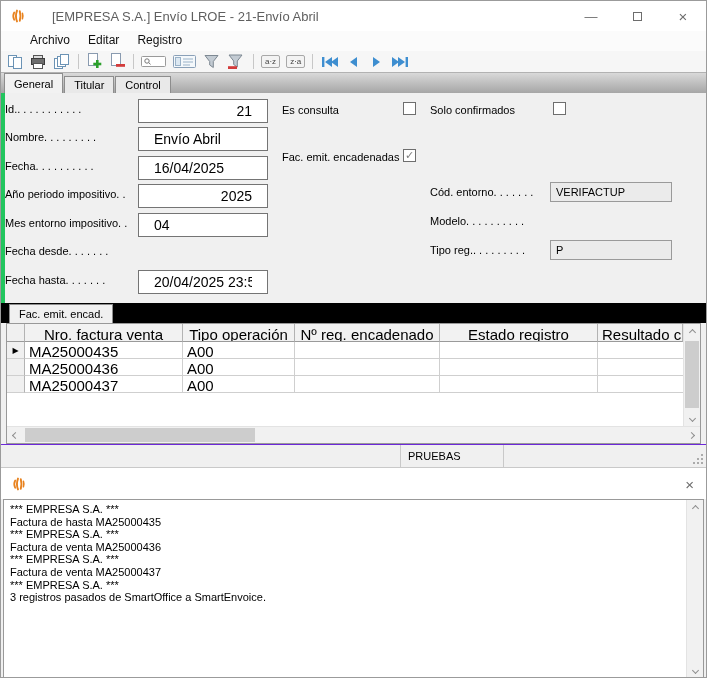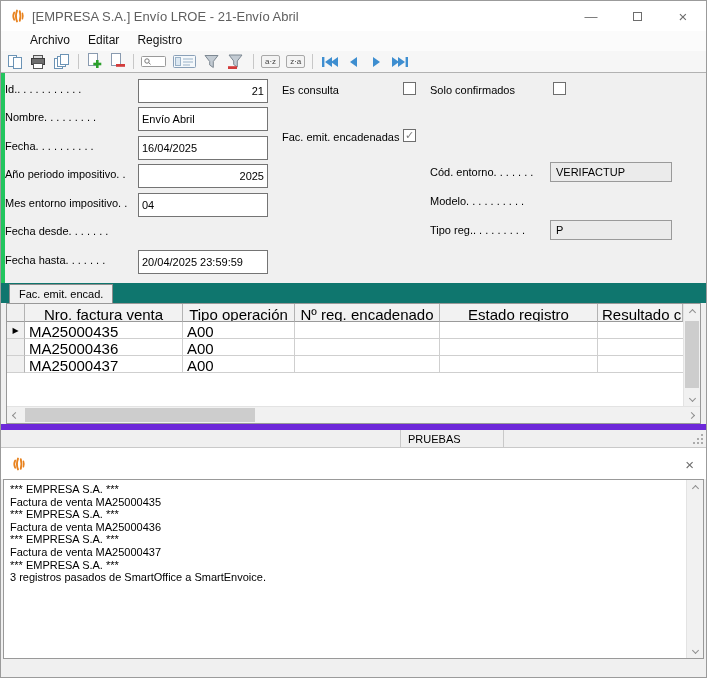--- a/index.html
+++ b/index.html
@@ -5,21 +5,21 @@
   * { margin:0; padding:0; box-sizing:border-box; }
   html,body { background:#e8e8e8; }
   body { font-family:"Liberation Sans", sans-serif; }
   .window {
     position:relative; width:707px; height:678px; background:#f0f0f0;
     border:1px solid #9b9b9b; overflow:hidden; font-size:11px; color:#000;
   }
   
   .titlebar { height:30px; background:#ffffff; display:flex; align-items:center; }
   .appicon { width:16px; height:16px; margin:0 6px 0 9px; flex:0 0 auto; }
-  .title { color:#5f5f5f; font-size:13px; flex:1 1 auto; white-space:nowrap; overflow:hidden; }
+  .title { color:#5f5f5f; font-size:13px; flex:1 1 auto; white-space:nowrap; overflow:hidden;margin-left:20px; }
   .wbtn { width:46px; height:30px; display:flex; align-items:center; justify-content:center; color:#6d6d6d; cursor:default; }
   .min-glyph { font-size:13px; color:#6d6d6d; line-height:1; }
   .max-box { width:9px; height:9px; border:1px solid #6d6d6d; display:inline-block; }
   .wbtn.close { font-size:15px; }
   
   .menubar { height:20px; background:#fbfbfb; display:flex; align-items:flex-start; padding-left:20px; }
   .menu-item { padding:2px 9px; font-size:12px; color:#111; }
   
   .toolbar { height:22px; background:#f6f6f6; border-bottom:1px solid #b2b2b2; display:flex; align-items:center; padding-left:3px; }
   .tbtn { height:20px; display:flex; align-items:center; justify-content:center; padding:0 2px; margin:0 1px; }
@@ -27,29 +27,29 @@
   .sortbox { border:1px solid #a8a8a8; background:#f3f3f3; border-radius:2px; font-size:8px; color:#444; padding:1px 3px; line-height:1.2; }
   
   .tabstrip { height:20px; background:linear-gradient(#d9d9d9,#a6a6a6); display:flex; align-items:flex-end; padding-left:3px; }
   .tab { height:17px; background:#e9e9e9; border:1px solid #8d8d8d; border-bottom:none; padding:2px 9px 0 9px; margin-right:1px; font-size:11px; }
   .tab.active { height:20px; background:#f2f2f2; padding-top:4px; position:relative; z-index:2; }
   .tab-filler { flex:1; }
   
   .tabpage { position:relative; height:210px; background:#f0f0f0; border-left:4px solid #22c55e; }
   .flabel { position:absolute; width:122px; white-space:nowrap; overflow:hidden; font-size:11px; }
   .finput { position:absolute; left:133px; width:130px; height:24px; border:1px solid #747474; background:#fff;
-            font-family:"Liberation Sans", sans-serif; font-size:11px; padding:0 3px; }
+            font-family:"Liberation Sans", sans-serif; font-size:14px; padding:0 15px; }
   .finput.r { text-align:right; }
   .rlabel { position:absolute; white-space:nowrap; font-size:11px; }
   .rinput { position:absolute; left:545px; width:122px; height:20px; border:1px solid #9a9a9a; background:#ebebeb;
             font-family:"Liberation Sans", sans-serif; font-size:11px; padding:0 5px; }
   .cbox { position:absolute; width:13px; height:13px; border:1px solid #6e6e6e; background:#fff; display:flex; align-items:center; justify-content:center; }
   .check { color:#7b7b7b; font-size:11px; line-height:1; }
   
-  .gridtab-row { height:20px; background:#0f766e; padding-left:8px; display:flex; align-items:center; }
+  .gridtab-row { height:20px; background:#000000; padding-left:8px; display:flex; align-items:center; }
   .gridtab { height:19px; background:#f0f0f0; border:1px solid #8d8d8d; border-bottom:none; padding:3px 9px 0 9px; font-size:11px; }
   .gridbox { position:relative; height:121px; margin:0 5px; border:1px solid #999; background:#fff; }
   .gtable { position:absolute; left:0; top:0; right:17px; bottom:17px; overflow:hidden; }
   .grow { display:flex; height:17px; }
   .grow.head { height:18px; }
   .gcell { border-right:1px solid #cfcfcf; border-bottom:1px solid #cfcfcf; font-size:15px; padding:1px 4px 0 4px;
            white-space:nowrap; overflow:hidden; flex:0 0 auto; }
   .grow.head .gcell { background:#f2f2f2; border-right:1px solid #b3b3b3; border-bottom:1px solid #9a9a9a; text-align:center; padding-top:2px; }
   .gind { flex:0 0 18px; background:#f0f0f0; border-right:1px solid #b3b3b3; border-bottom:1px solid #cfcfcf;
           display:flex; align-items:center; justify-content:center; font-size:8px; color:#000; }
@@ -58,21 +58,21 @@
   
   .vscroll { position:absolute; top:0; right:0; bottom:17px; width:17px; background:#f1f1f1; border-left:1px solid #e3e3e3; }
   .hscroll { position:absolute; left:0; right:0; bottom:0; height:17px; background:#f1f1f1; border-top:1px solid #e3e3e3; }
   .sarrow { position:absolute; width:17px; height:16px; display:flex; align-items:center; justify-content:center; }
   .chev { width:5px; height:5px; border-right:1.5px solid #8e8e8e; border-bottom:1.5px solid #8e8e8e; display:inline-block; }
   .chev.up { transform:rotate(-135deg); } .chev.down { transform:rotate(45deg); }
   .chev.left { transform:rotate(135deg); } .chev.right { transform:rotate(-45deg); }
   .vthumb { position:absolute; left:1px; right:1px; background:#cdcdcd; }
   .hthumb { position:absolute; top:1px; bottom:1px; background:#cdcdcd; }
   
-  .statusbar { height:23px; background:#f0f0f0; border-top:6px solid #6d28d9; display:flex; position:relative; }
+  .statusbar { height:23px; background:#f0f0f0; border-top:1px solid #6d28d9; display:flex; position:relative; }
   .spanel { border-right:1px solid #c9c9c9; height:100%; display:flex; align-items:center; padding-left:7px; font-size:11px; }
   .sp1 { flex:0 0 400px; } .sp2 { flex:0 0 103px; } .sp3 { flex:1; border-right:none; }
   .sizegrip { position:absolute; right:3px; bottom:3px; width:2px; height:2px; background:#ababab;
     box-shadow:-4px 0 #ababab, -8px 0 #ababab, 0 -4px #ababab, -4px -4px #ababab, 0 -8px #ababab; }
   
   .logtitle { height:32px; background:#ffffff; border-top:1px solid #c9c9c9; display:flex; align-items:center; position:relative; }
   .logtitle .appicon { margin-left:10px; }
   .logclose { position:absolute; right:12px; top:8px; font-size:15px; color:#6d6d6d; }
   .logbody { position:relative; height:180px; margin:0 2px; border:1px solid #999; background:#fff; }
   .logtext { position:absolute; left:0; top:0; right:17px; bottom:0; padding:3px 6px; font-size:11px; line-height:12.6px;
@@ -199,20 +199,26 @@
     </span>
     <span class="tbtn">
       <svg width="20" height="14">
           <polygon points="2,2 9,7 2,12" fill="#3e8ed0"></polygon>
           <polygon points="8,2 15,7 8,12" fill="#3e8ed0"></polygon>
           <rect x="15.6" y="2" width="2.4" height="10" fill="#3e8ed0"></rect>
         </svg>
     </span>
   </div>
 
+  <div class="tabstrip">
+    <span class="tab active">General</span>
+    <span class="tab">Titular</span>
+    <span class="tab">Control</span>
+    <span class="tab-filler"></span>
+  </div>
 
   <div class="tabpage">
     <span class="flabel" style="top:10px">Id.. . . . . . . . . . .</span>
     <input class="finput r" style="top: 6px;" value="21">
     <span class="flabel" style="top:38px">Nombre. . . . . . . . .</span>
     <input class="finput" style="top: 34px;" value="Envío Abril">
     <span class="flabel" style="top:67px">Fecha. . . . . . . . . .</span>
     <input class="finput" style="top: 63px;" value="16/04/2025">
     <span class="flabel" style="top:95px">Año periodo impositivo. .</span>
     <input class="finput r" style="top: 91px;" value="2025">
@@ -311,21 +317,21 @@
         <path d="M7 2.6 C5.8 5.8,5.8 10.4,7 13.4" stroke="#e8821e" stroke-width="1.9" stroke-linecap="round"></path>
         <path d="M9.8 3.2 C10.6 6,10.6 10,9.8 12.8" stroke="#e8821e" stroke-width="1.9" stroke-linecap="round"></path>
         <path d="M12.4 5.2 C13 6.9,13 9.1,12.4 10.8" stroke="#e8821e" stroke-width="1.6" stroke-linecap="round"></path>
       </svg>
     </span>
     <span class="logclose">×</span>
   </div>
   <div class="logbody">
     <div class="logtext">
       <div>*** EMPRESA S.A. ***</div>
-      <div>Factura de venta MA25000435</div>
+      <div>Factura de hasta MA25000435</div>
       <div>*** EMPRESA S.A. ***</div>
       <div>Factura de venta MA25000436</div>
       <div>*** EMPRESA S.A. ***</div>
       <div>Factura de venta MA25000437</div>
       <div>*** EMPRESA S.A. ***</div>
       <div>3 registros pasados de SmartOffice a SmartEnvoice.</div>
     </div>
     <div class="logvscroll">
       <span class="sarrow" style="top:0">
           <span class="chev up"></span>

